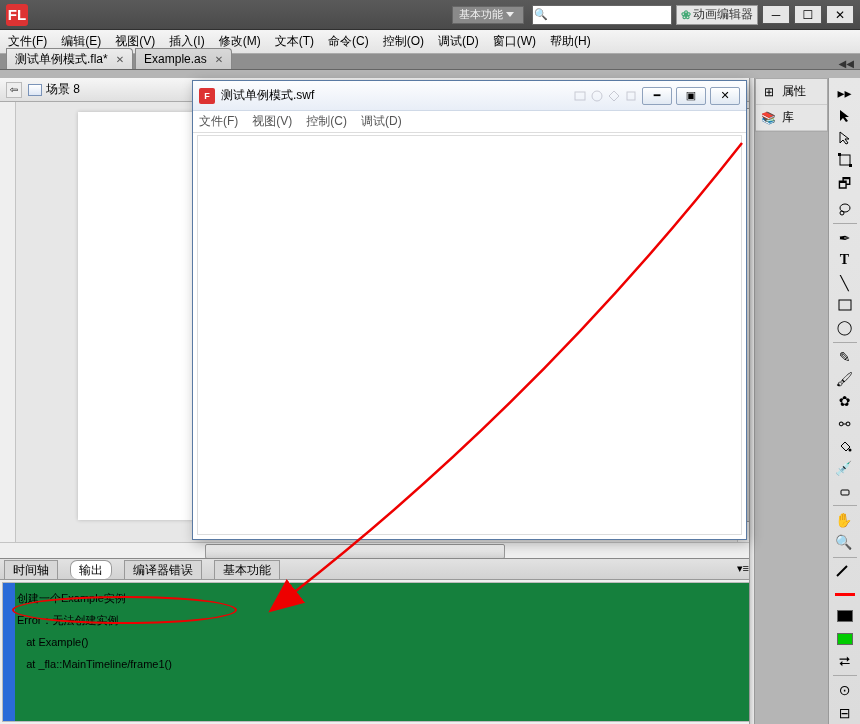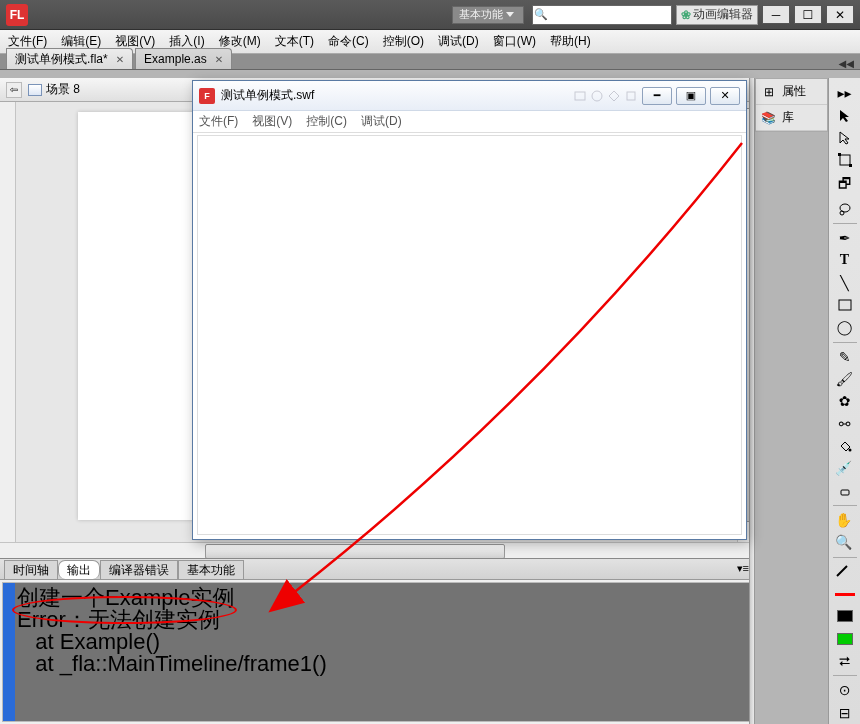--- a/index.html
+++ b/index.html
@@ -1,19 +1,19 @@
 <!DOCTYPE html>
 <html><head>
 <meta charset="utf-8">
 <style>
 * { margin: 0; padding: 0; box-sizing: border-box; font-family: "Microsoft YaHei", SimSun, sans-serif; }
 body { width: 860px; height: 724px; background: #b5b5b5; overflow: hidden; position: relative; }
 
 .titlebar { height: 30px; background: linear-gradient(#5a5a5a,#4a4a4a); display: flex; align-items: center; padding: 0 6px; border-bottom: 1px solid #2f2f2f; }
-.titlebar .logo { width: 22px; height: 22px; background: #d33; border-radius: 3px; color: #fff; font-weight: bold; font-size: 12px; display: flex; align-items: center; justify-content: center; }
+.titlebar .logo { width: 22px; height: 22px; background: #d33; border-radius: 3px; color: #fff; font-weight: bold; font-size: 15px; display: flex; align-items: center; justify-content: center; }
 .titlebar .spacer { flex: 1; }
 .titlebar .wk { background: #8a8a8a; color: #f0f0f0; font-size: 11px; padding: 2px 6px; border-radius: 0; margin-right: 8px; height: 18px; display: flex; align-items: center; border: 1px solid #666; }
 .titlebar .wk svg { margin: 0 3px; }
 .titlebar .search { width: 140px; height: 20px; background: #fff; border: 1px solid #666; display: flex; align-items: center; font-size: 11px; }
 .titlebar .search .sicon { width: 16px; text-align: center; color: #555; }
 .titlebar .ime { font-size: 12px; color: #333; background: #e6e6e6; padding: 1px 4px; margin-left: 4px; border: 1px solid #999; display: flex; align-items: center; height: 20px; }
 .titlebar .ime .i-icon { color: #4a7; font-weight: bold; margin-right: 2px; }
 .titlebar .winbtn { width: 28px; height: 19px; margin-left: 4px; background: #e6e6e6; border: 1px solid #555; font-size: 12px; display: flex; align-items: center; justify-content: center; cursor: default; }
 
 .menubar { height: 24px; background: linear-gradient(#f5f5f5,#e4e4e4); border-bottom: 1px solid #aaa; display: flex; align-items: center; padding: 0 8px; font-size: 12px; }
@@ -37,24 +37,24 @@
 .upper .ruler-v { position: absolute; left: 0; top: 0; bottom: 18px; width: 16px; background:#efefef; border-right:1px solid #c4c4c4; }
 .upper .canvas { position: absolute; left: 78px; top: 10px; width: 640px; height: 408px; background: #fff; box-shadow: 0 0 4px rgba(0,0,0,.2); }
 .upper .hscroll { position: absolute; left: 0; right: 0; bottom: 0; height: 18px; background:#efefef; border-top:1px solid #c4c4c4; }
 .upper .hscroll .thumb { position:absolute; left:205px; width:300px; top:1px; bottom:1px; background:linear-gradient(#fff,#d0d0d0); border:1px solid #999; border-radius:2px; }
 .upper .vscroll { position: absolute; right: 0; top: 0; bottom: 18px; width: 18px; background:#efefef; border-left:1px solid #c4c4c4; }
 .upper .vscroll .thumb { position:absolute; top:6px; bottom:20px; left:1px; right:1px; background:linear-gradient(#fff,#d0d0d0); border:1px solid #999; border-radius:2px; }
 
 
 .bottom { position: absolute; left: 0; right: 0; bottom: 0; height: 166px; background:#efefef; border-top:1px solid #888; }
 .btabs { height: 21px; background: linear-gradient(#e2e2e2,#d2d2d2); border-bottom: 1px solid #999; display: flex; align-items: flex-end; font-size: 12px; padding-left:4px; position:relative; }
-.btab { height: 19px; padding: 0 8px; background:#d7d7d7; border:1px solid #999; border-bottom:none; margin-right:0; display:flex; align-items:center; }
+.btab { height: 19px; padding: 0 8px; background:#d7d7d7; border:1px solid #999; border-bottom:none; margin-right:12px; display:flex; align-items:center; }
 .btab.active { background:#fff;border-radius:7px; }
 .btabs .opts { position:absolute; right:6px; top:3px; font-size:11px; }
-.out { position:absolute; left:2px; right:2px; top:23px; bottom:2px; background:#737373; border:1px solid #bbb; font-family: "Courier New", monospace; font-size: 22px; line-height: 22px; display:flex; }
+.out { position:absolute; left:2px; right:2px; top:23px; bottom:2px; background:#15803d; border:1px solid #bbb; font-family: "Courier New", monospace; font-size: 11px; line-height: 22px; display:flex; }
 .out .sel { width: 12px; background:#2a6bd8; }
 .out .txt { padding: 4px 2px; white-space: pre; }
 
 
 .rpanel { position: absolute; right: 32px; top: 78px; width: 73px; background:#e6e6e6; border:1px solid #aaa; }
 .rpanel .row { height: 26px; display:flex; align-items:center; font-size:12px; padding:0 4px; border-bottom:1px solid #ccc; }
 .rpanel .row .ric { width:18px; height:16px; margin-right:4px; display:flex; align-items:center; justify-content:center; }
 
 
 .toolbox { position: absolute; right: 0; top: 78px; bottom: 0; width: 32px; background: linear-gradient(#e7e7e7,#dcdcdc); border-left:1px solid #999; display:flex; flex-direction:column; align-items:center; padding-top:4px; }

